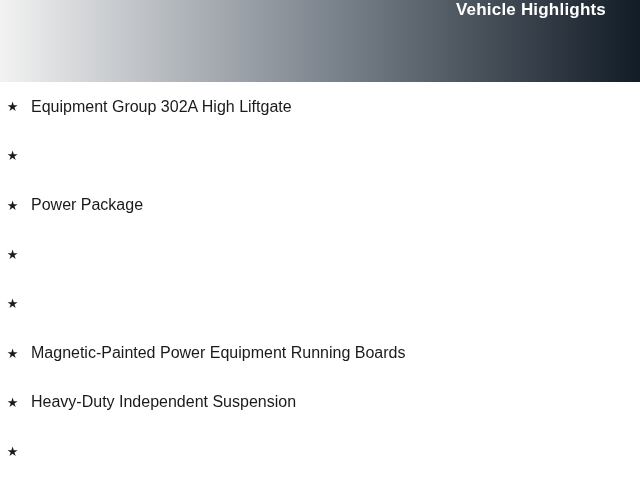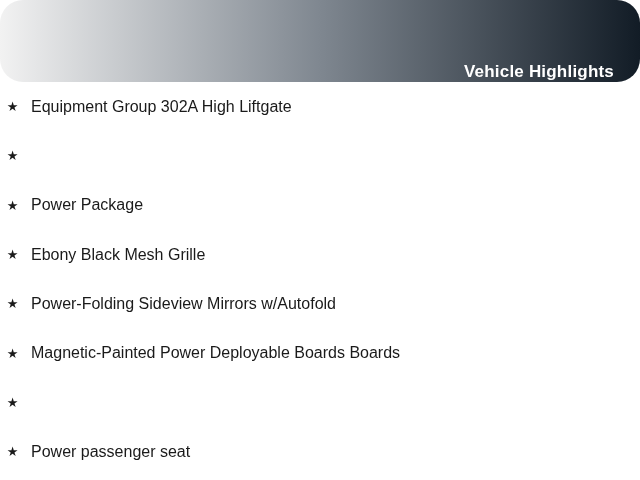--- a/index.html
+++ b/index.html
@@ -17,25 +17,24 @@
     width: 640px;
     height: 480px;
     display: flex;
     flex-direction: column;
   }
   .header {
     height: 82px;
     flex: 0 0 82px;
     background: linear-gradient(90deg, #f2f2f2 0%, #7f8790 50%, #121c26 100%);
     display: flex;
-    align-items: flex-end;
+    align-items: flex-start;
     justify-content: flex-end;
     box-sizing: border-box;
-    padding-right: 26px;
-    border-radius: 23px;
+    padding-right: 34px;
   }
   .header-title {
     color: #ffffff;
     font-size: 17px;
     font-weight: bold;
     letter-spacing: 0.2px;
   }
   .highlights-list {
     list-style: none;
     margin: 0;
@@ -81,32 +80,30 @@
     </li>
     <li>
       <span class="star-icon">★</span>
     </li>
     <li>
       <span class="star-icon">★</span>
       <span class="item-label">Power Package</span>
     </li>
     <li>
       <span class="star-icon">★</span>
-      <span class="item-label">Ebony Black Mesh Grille</span>
-    </li>
-    <li>
-      <span class="star-icon">★</span>
-      <span class="item-label">Power-Folding Sideview Mirrors w/Autofold</span>
-    </li>
-    <li>
-      <span class="star-icon">★</span>
-      <span class="item-label">Magnetic-Painted Power Deployable Boards Boards</span>
     </li>
     <li>
       <span class="star-icon">★</span>
     </li>
     <li>
       <span class="star-icon">★</span>
-      <span class="item-label">Power passenger seat</span>
+      <span class="item-label">Magnetic-Painted Power Equipment Running Boards</span>
+    </li>
+    <li>
+      <span class="star-icon">★</span>
+      <span class="item-label">Heavy-Duty Independent Suspension</span>
+    </li>
+    <li>
+      <span class="star-icon">★</span>
     </li>
   </ul>
 
 </div>
 
 </body></html>

